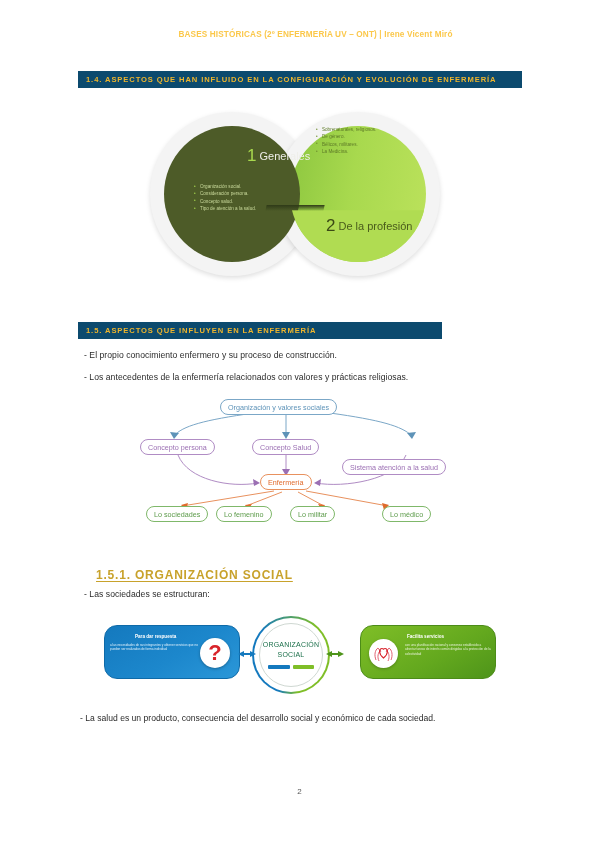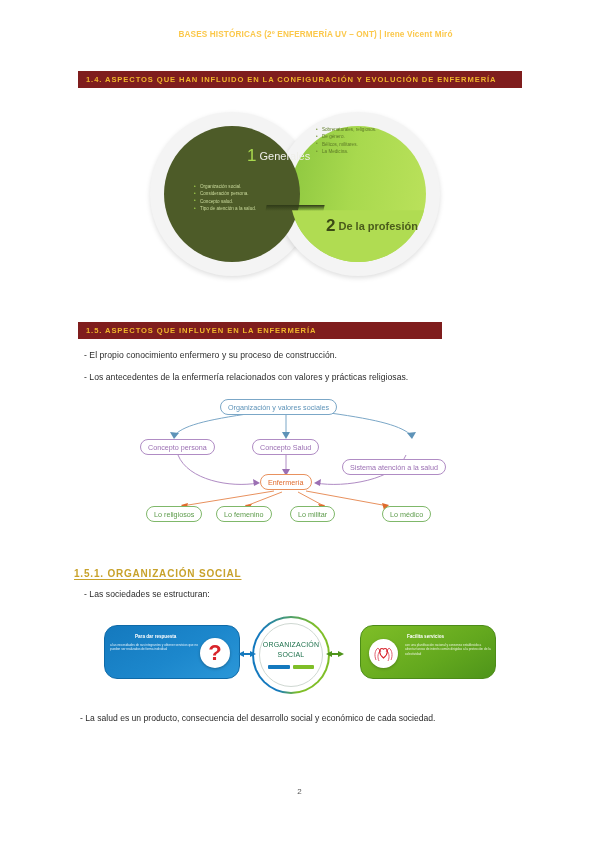--- a/index.html
+++ b/index.html
@@ -26,37 +26,37 @@
     font-size: 8.2px;
     font-weight: bold;
     letter-spacing: 0.15px;
     color: #FBC84B;
     white-space: nowrap;
   }
 
   
   .section-bar {
     position: absolute;
-    background: #7f1d1d;
+    background: #0c4a6e;
     color: #EFB52C;
     font-size: 7.6px;
     font-weight: bold;
     letter-spacing: 0.9px;
     padding: 4px 8px 4px 8px;
     box-sizing: border-box;
     white-space: nowrap;
   }
   #sec-14 { top: 71px; left: 78px; width: 444px; }
   #sec-15 { top: 322px; left: 78px; width: 364px; }
 
   .sub-heading {
     position: absolute;
     top: 568px;
-    left: 74px;
-    font-size: 10px;
+    left: 96px;
+    font-size: 12px;
     font-weight: bold;
     letter-spacing: 0.8px;
     color: #C8A22B;
     text-decoration: underline;
     text-underline-offset: 2px;
   }
 
   
   .body-line {
     position: absolute;
@@ -147,21 +147,21 @@
     white-space: nowrap;
     font-size: 11px;
   }
   .venn-num {
     font-size: 17px;
     vertical-align: -1px;
     margin-right: 3px;
   }
   #venn-title-1 { left: 52px; top: 38px; color: #EFEFEA; margin-left: 47px; }
   #venn-title-1 .venn-num { color: #A8D94E; }
-  #venn-title-2 { left: 178px; top: 108px; color: #4a5c1c; font-weight: bold; }
+  #venn-title-2 { left: 178px; top: 108px; color: #4a5c1c; }
   #venn-title-2 .venn-num { color: #3b4a15; }
 
   .venn-list {
     position: absolute;
     z-index: 7;
     list-style: none;
     margin: 0;
     padding: 0;
     font-size: 4.6px;
     line-height: 7.4px;
@@ -420,21 +420,21 @@
       <polygon points="191,107 184,106 188,112"></polygon>
       <polygon points="255,107 248,105 250,112"></polygon>
     </g>
   </svg>
 
   <div class="node blue" id="n-top">Organización y valores sociales</div>
   <div class="node purple" id="n-persona">Concepto persona</div>
   <div class="node purple" id="n-salud">Concepto Salud</div>
   <div class="node purple" id="n-sistema">Sistema atención a la salud</div>
   <div class="node orange" id="n-enf">Enfermería</div>
-  <div class="node green" id="n-rel">Lo religiosos</div>
+  <div class="node green" id="n-rel">Lo sociedades</div>
   <div class="node green" id="n-fem">Lo femenino</div>
   <div class="node green" id="n-mil">Lo militar</div>
   <div class="node green" id="n-med">Lo médico</div>
 </div>
 
 <div class="sub-heading">1.5.1. ORGANIZACIÓN SOCIAL</div>
 <div class="body-line" id="line-c">- Las sociedades se estructuran:</div>
 
 <div class="org-wrap">
 

